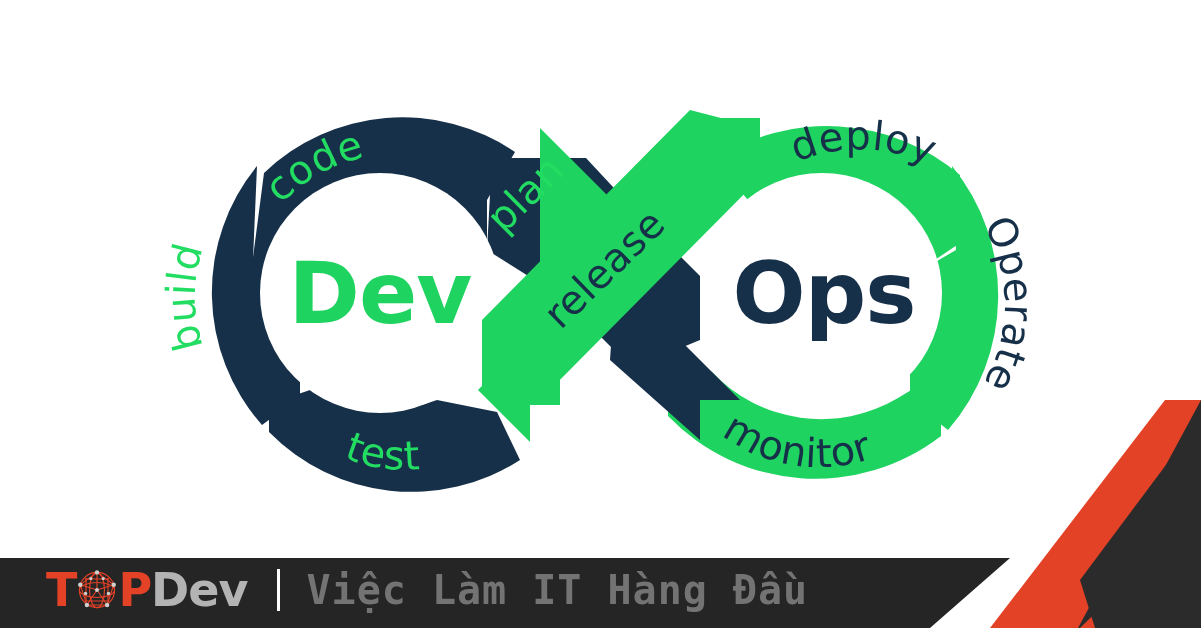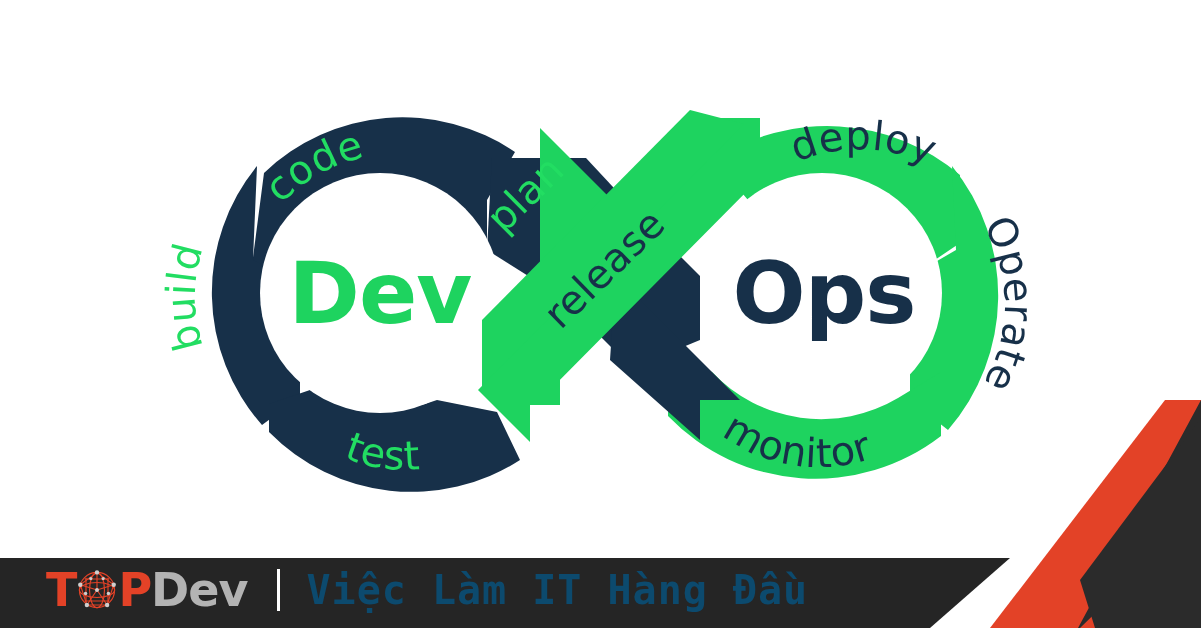--- a/index.html
+++ b/index.html
@@ -76,21 +76,21 @@
     position: relative;
     margin: 0 -1px;
   }
   #divider {
     width: 3px;
     height: 42px;
     background: #ffffff;
     margin: 0 26px 0 30px;
   }
   #tagline {
-    color: #0c4a6e;
+    color: #737373;
     font-family: "DejaVu Sans Mono", monospace;
     font-size: 40px;
     font-weight: 700;
     letter-spacing: 1px;
     white-space: nowrap;
   }
 </style>
 </head>
 <body>
 

